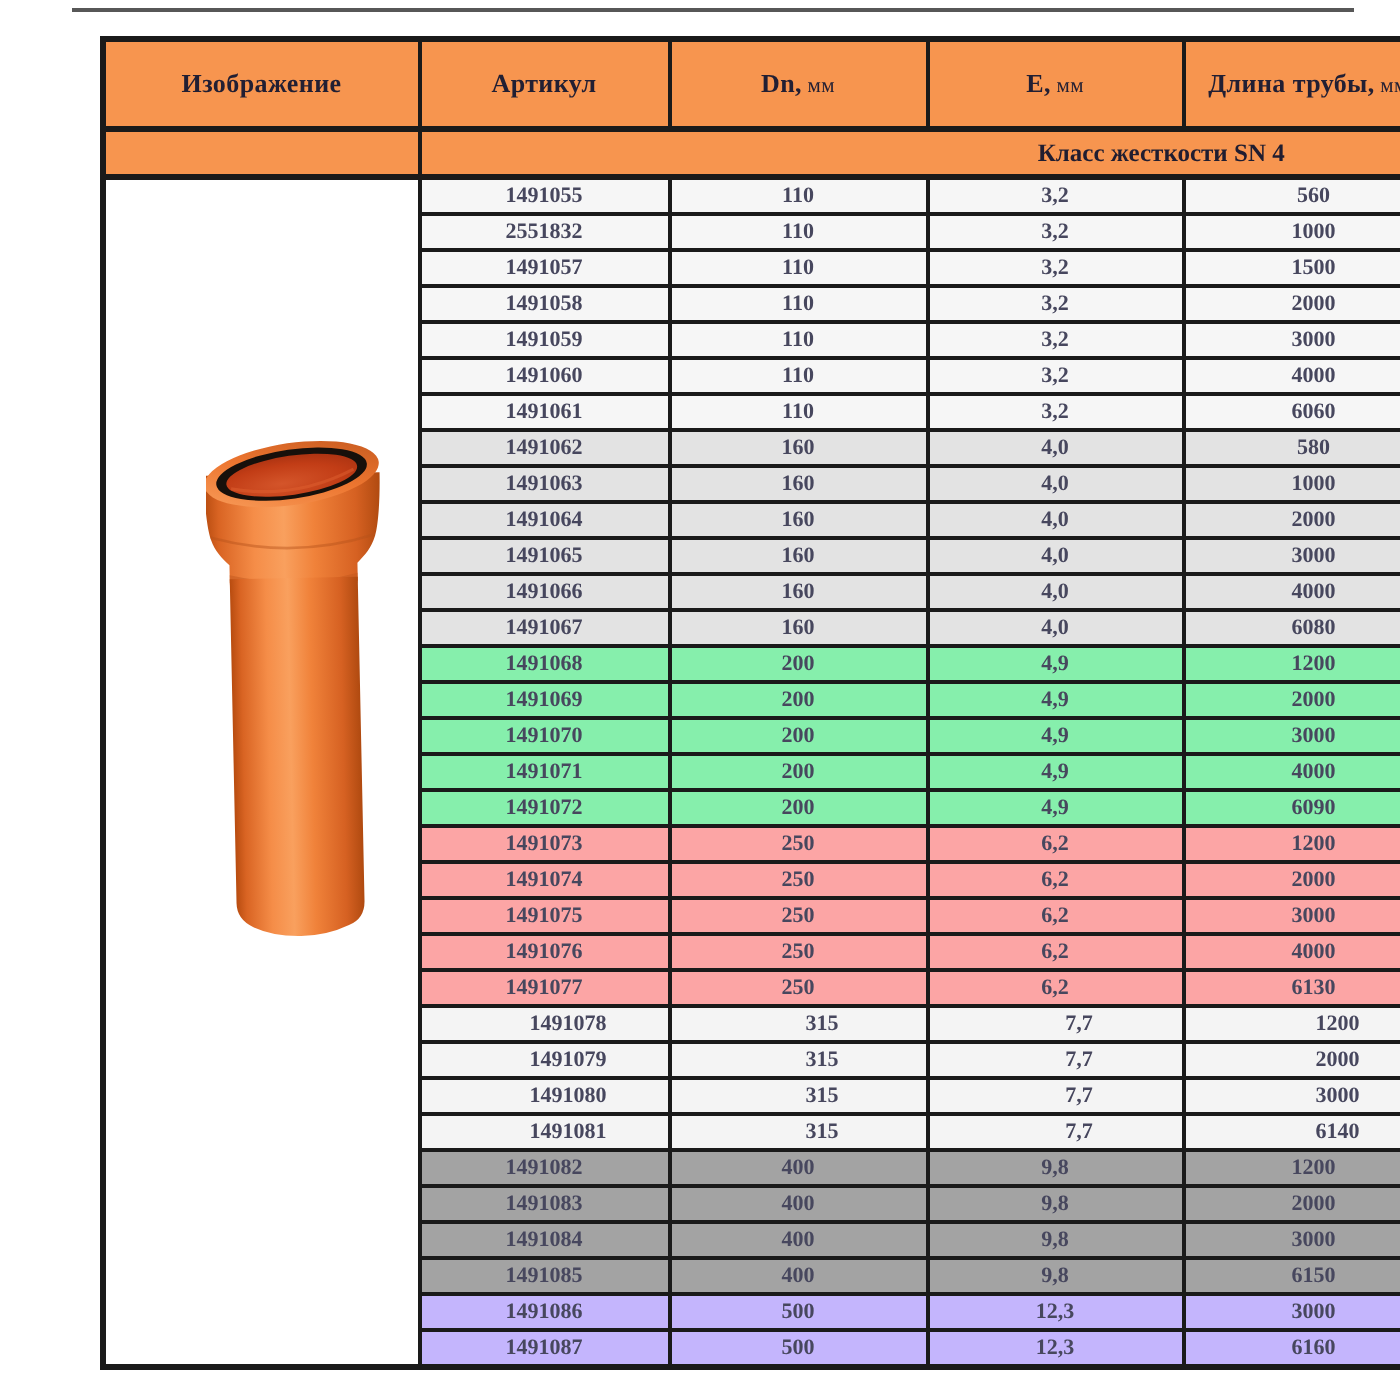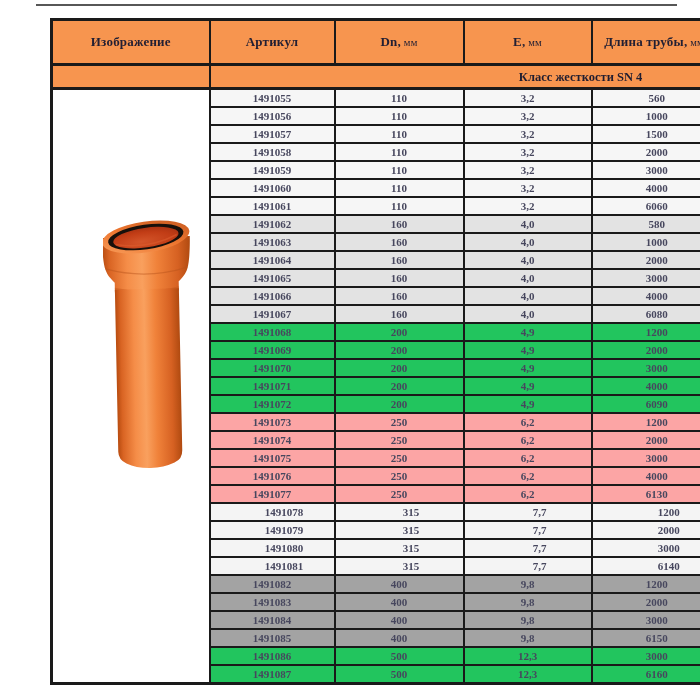--- a/index.html
+++ b/index.html
@@ -48,25 +48,25 @@
   tbody td{
     border:2px solid #1a1a1a;
     height:16px;line-height:16px;
     text-align:center;vertical-align:middle;
     font-size:11px;font-weight:bold;color:#47475e;
     background:#f8f8f8;
   }
   
   tbody tr:nth-child(-n+7) td{background:#f6f6f6;}
   tbody tr:nth-child(n+8):nth-child(-n+13) td{background:#e3e3e3;}
-  tbody tr:nth-child(n+14):nth-child(-n+18) td{background:#22c55e;}
+  tbody tr:nth-child(n+14):nth-child(-n+18) td{background:#86efac;}
   tbody tr:nth-child(n+19):nth-child(-n+23) td{background:#fca5a5;}
   tbody tr:nth-child(n+24):nth-child(-n+27) td{background:#f4f4f4;padding-left:24px;}
   tbody tr:nth-child(n+28):nth-child(-n+31) td{background:#a3a3a3;}
-  tbody tr:nth-child(n+32) td{background:#22c55e;}
+  tbody tr:nth-child(n+32) td{background:#c4b5fd;}
   tbody td.img-cell{
     background:#ffffff !important;
     border:2px solid #1a1a1a;
     position:relative;
     vertical-align:top;
   }
   .pipe-wrap{
     position:absolute;left:50px;top:123px;
     width:90px;height:258px;
   }
@@ -146,21 +146,21 @@
         </g>
       </svg>
     </div>
           </td>
           <td>1491055</td>
           <td>110</td>
           <td>3,2</td>
           <td>560</td>
         </tr>
         <tr>
-          <td>1491056</td>
+          <td>2551832</td>
           <td>110</td>
           <td>3,2</td>
           <td>1000</td>
         </tr>
         <tr>
           <td>1491057</td>
           <td>110</td>
           <td>3,2</td>
           <td>1500</td>
         </tr>

